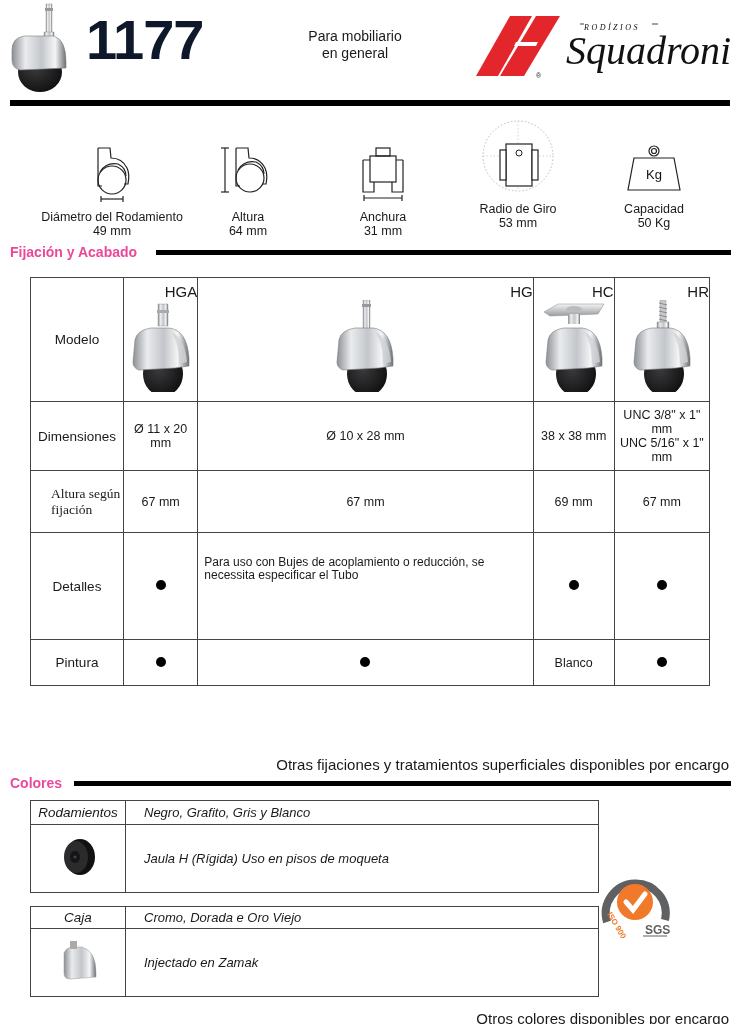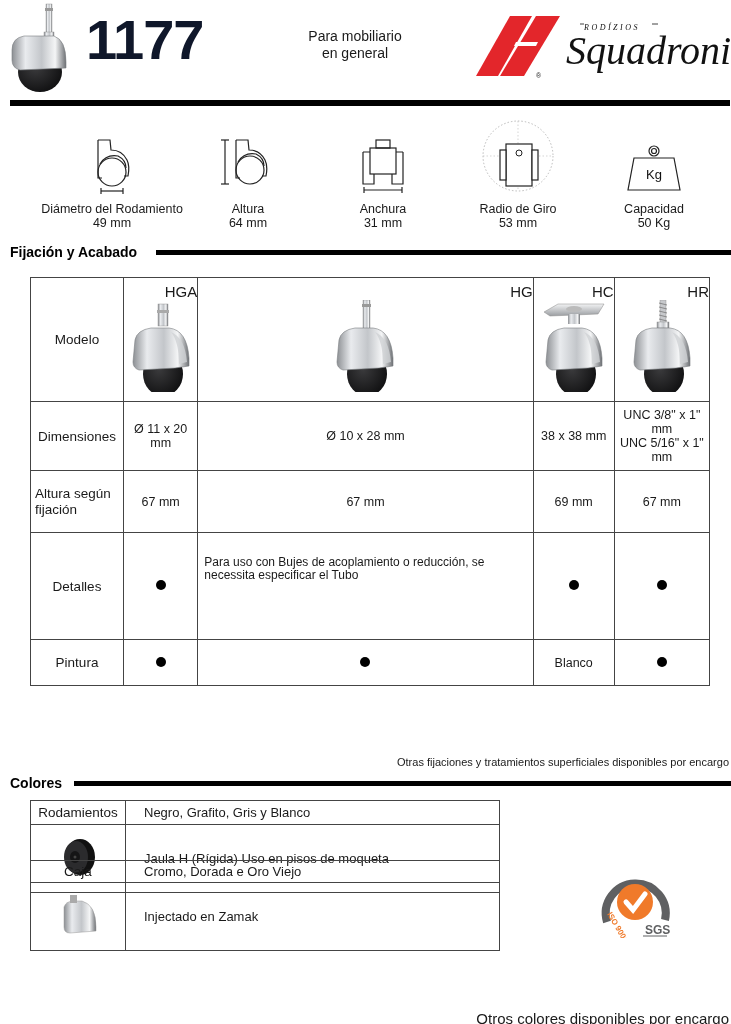--- a/index.html
+++ b/index.html
@@ -8,42 +8,42 @@
   .abs { position: absolute; }
 
   
   #hero-caster { left: 8px; top: 2px; width: 62px; height: 92px; }
   #model-number { left: 86px; top: 12px; font-size: 56px; font-weight: bold; letter-spacing: -1px; line-height: 1; color: #0f172a; }
   #tagline { left: 300px; top: 28px; width: 110px; text-align: center; font-size: 14px; line-height: 17px; }
   #brand { left: 472px; top: 12px; width: 258px; height: 70px; }
   #header-rule { left: 10px; top: 100px; width: 720px; height: 6px; background: #000; }
 
   
-  .spec { top: 138px; width: 160px; text-align: center; font-size: 12.5px; line-height: 14px; }
+  .spec { top: 146px; width: 160px; text-align: center; font-size: 12.5px; line-height: 14px; }
   .spec svg { display: block; margin: 0 auto 8px; }
   .spec .lbl, .spec .val { display: block; }
 
   
-  .sec { left: 10px; font-size: 14px; font-weight: bold; color: #000000; }
+  .sec { left: 10px; font-size: 14px; font-weight: bold; color: #ec4899; }
   .sec-rule { height: 5px; background: #000; }
 
   
   #fix-table { left: 30px; top: 277px; width: 680px; border-collapse: collapse; font-size: 12.5px; }
   #fix-table td { border: 1px solid #444; text-align: center; vertical-align: middle; }
   #fix-table td.rh { width: 93px; font-size: 13.5px; }
-  #fix-table td.rh-left { text-align: left; padding-left: 4px; line-height: 16px; }
+  #fix-table td.rh-left { text-align: left; padding-left: 20px; line-height: 16px; font-family: Liberation Serif, serif; }
   .col-head { font-size: 15px; display: block; margin-top: -2px; text-align: right; }
   .dot { display: inline-block; width: 10px; height: 10px; border-radius: 50%; background: #000; }
   .detail-text { text-align: left; display: block; padding: 0 6px; font-size: 12px; line-height: 13px; margin-top: -30px; }
 
-  #note1 { right: 2px; top: 756px; font-size: 11px; }
+  #note1 { right: 2px; top: 756px; font-size: 15px; }
   #note2 { right: 2px; top: 1010px; font-size: 15px; }
 
   
-  .ctab { left: 30px; width: 470px; border-collapse: collapse; font-size: 13px; }
+  .ctab { left: 30px; width: 569px; border-collapse: collapse; font-size: 13px; font-style: italic; }
   .ctab td { border: 1px solid #444; vertical-align: middle; }
   .ctab td.c1 { width: 95px; text-align: center; font-size: 13.5px; }
   .ctab td.c2 { padding-left: 18px; }
 
   #sgs { left: 585px; top: 858px; width: 100px; height: 80px; }
 </style>
 </head>
 <body>
 
 <svg width="0" height="0" style="position:absolute">
@@ -267,21 +267,21 @@
         <ellipse cx="18" cy="22" rx="12" ry="16" fill="#2b2b2d"></ellipse>
         <ellipse cx="17" cy="22" rx="5" ry="6" fill="#151516"></ellipse>
         <circle cx="17" cy="22" r="1.5" fill="#444"></circle>
       </svg>
     </td>
     <td class="c2">Jaula H (Rígida) Uso en pisos de moqueta</td>
   </tr>
 </tbody>
   </table>
 
-<table class="abs ctab" style="top:860px;padding-left:34px;">
+<table class="abs ctab" style="top:906px;padding-left:34px;">
   <tbody>
       <tr style="height:22px;">
     <td class="c1">Caja</td>
     <td class="c2">Cromo, Dorada e Oro Viejo</td>
   </tr>
   <tr style="height:68px;">
     <td class="c1">
       <svg width="44" height="44" viewBox="0 0 44 44">
         <path d="M8 14 Q10 8 18 8 L26 8 Q40 12 40 34 L40 38 L14 40 Q8 40 8 34 Z" fill="url(#chrome)" stroke="#999" stroke-width="0.5"></path>
         <rect x="14" y="2" width="7" height="8" fill="#aaa"></rect>

